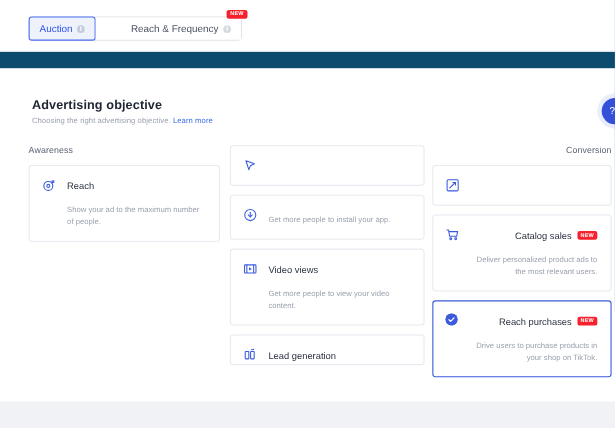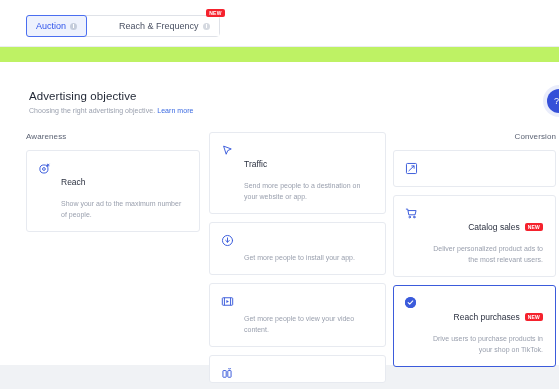--- a/index.html
+++ b/index.html
@@ -10,21 +10,21 @@
     overflow: hidden;
     background: #f0f2f5;
     font-family: "Liberation Sans", sans-serif;
     -webkit-font-smoothing: antialiased;
   }
 
   #app {
     position: relative;
     width: 559px;
     height: 283px;
-    background: #bef264;
+    background: #0c4a6e;
   }
 
   
   .top-panel {
     position: absolute;
     left: 0;
     top: 0;
     width: 559px;
     height: 47px;
     background: #ffffff;
@@ -116,21 +116,21 @@
     height: 303px;
     background: #ffffff;
     box-sizing: border-box;
   }
 
   .section-title {
     position: absolute;
     left: 29px;
     top: 28px;
     font-size: 11.5px;
-    font-weight: normal;
+    font-weight: bold;
     color: #1f2533;
     letter-spacing: 0.1px;
   }
 
   .section-sub {
     position: absolute;
     left: 29px;
     top: 45px;
     font-size: 7px;
     color: #9aa0ae;
@@ -209,21 +209,21 @@
     width: 13px;
     height: 13px;
     margin-top: 1px;
     display: flex;
     align-items: center;
     justify-content: center;
     color: #3b5bdb;
   }
   .card-icon svg { display: block; }
 
-  .card-body { flex: 1 1 auto; min-width: 0; margin-top: 12px; }
+  .card-body { flex: 1 1 auto; min-width: 0; }
 
   .card-title {
     font-size: 8.5px;
     color: #2b3140;
     line-height: 11px;
     display: inline-block;
     vertical-align: middle;
   }
 
   .card-new-badge {
@@ -310,24 +310,20 @@
             </div>
           </div>
         </div>
         <div class="column col-consideration">
           <div class="card">
             <div class="card-icon">
               <svg width="13" height="13" viewBox="0 0 16 16" fill="none" stroke="#3b5bdb" stroke-width="1.2" stroke-linejoin="round">
                 <path d="M3.2 2.6 L12.6 6.1 L8.3 8.1 L6.4 12.6 Z"></path>
               </svg>
             </div>
-            <div class="card-body">
-              <div><span class="card-title">Traffic</span></div>
-              <div class="card-desc">Send more people to a destination on your website or app.</div>
-            </div>
           </div>
           <div class="card">
             <div class="card-icon">
               <svg width="13" height="13" viewBox="0 0 16 16" fill="none" stroke="#3b5bdb" stroke-width="1.2" stroke-linecap="round" stroke-linejoin="round">
                 <circle cx="8" cy="8" r="6.2"></circle>
                 <path d="M8 4.8 L8 10"></path>
                 <path d="M5.8 7.9 L8 10.1 L10.2 7.9"></path>
               </svg>
             </div>
             <div class="card-body">
@@ -336,20 +332,21 @@
           </div>
           <div class="card">
             <div class="card-icon">
               <svg width="13" height="13" viewBox="0 0 16 16" fill="none" stroke="#3b5bdb" stroke-width="1.2" stroke-linejoin="round">
                 <rect x="1.6" y="3.4" width="12.8" height="9.2" rx="1"></rect>
                 <path d="M4.2 3.4 L4.2 12.6 M11.8 3.4 L11.8 12.6"></path>
                 <path d="M6.6 6.2 L9.8 8 L6.6 9.8 Z" fill="#3b5bdb" stroke="none"></path>
               </svg>
             </div>
             <div class="card-body">
+              <div><span class="card-title">Video views</span></div>
               <div class="card-desc">Get more people to view your video content.</div>
             </div>
           </div>
           <div class="card clipped">
             <div class="card-icon">
               <svg width="13" height="13" viewBox="0 0 16 16" fill="none" stroke="#3b5bdb" stroke-width="1.2" stroke-linejoin="round">
                 <rect x="2.4" y="4.4" width="4" height="8.2" rx="0.6"></rect>
                 <rect x="8.4" y="4.4" width="4" height="8.2" rx="0.6"></rect>
                 <path d="M9.4 2.2 C10.6 2.8 11.4 2.4 12 1.8" stroke-linecap="round"></path>
               </svg>

